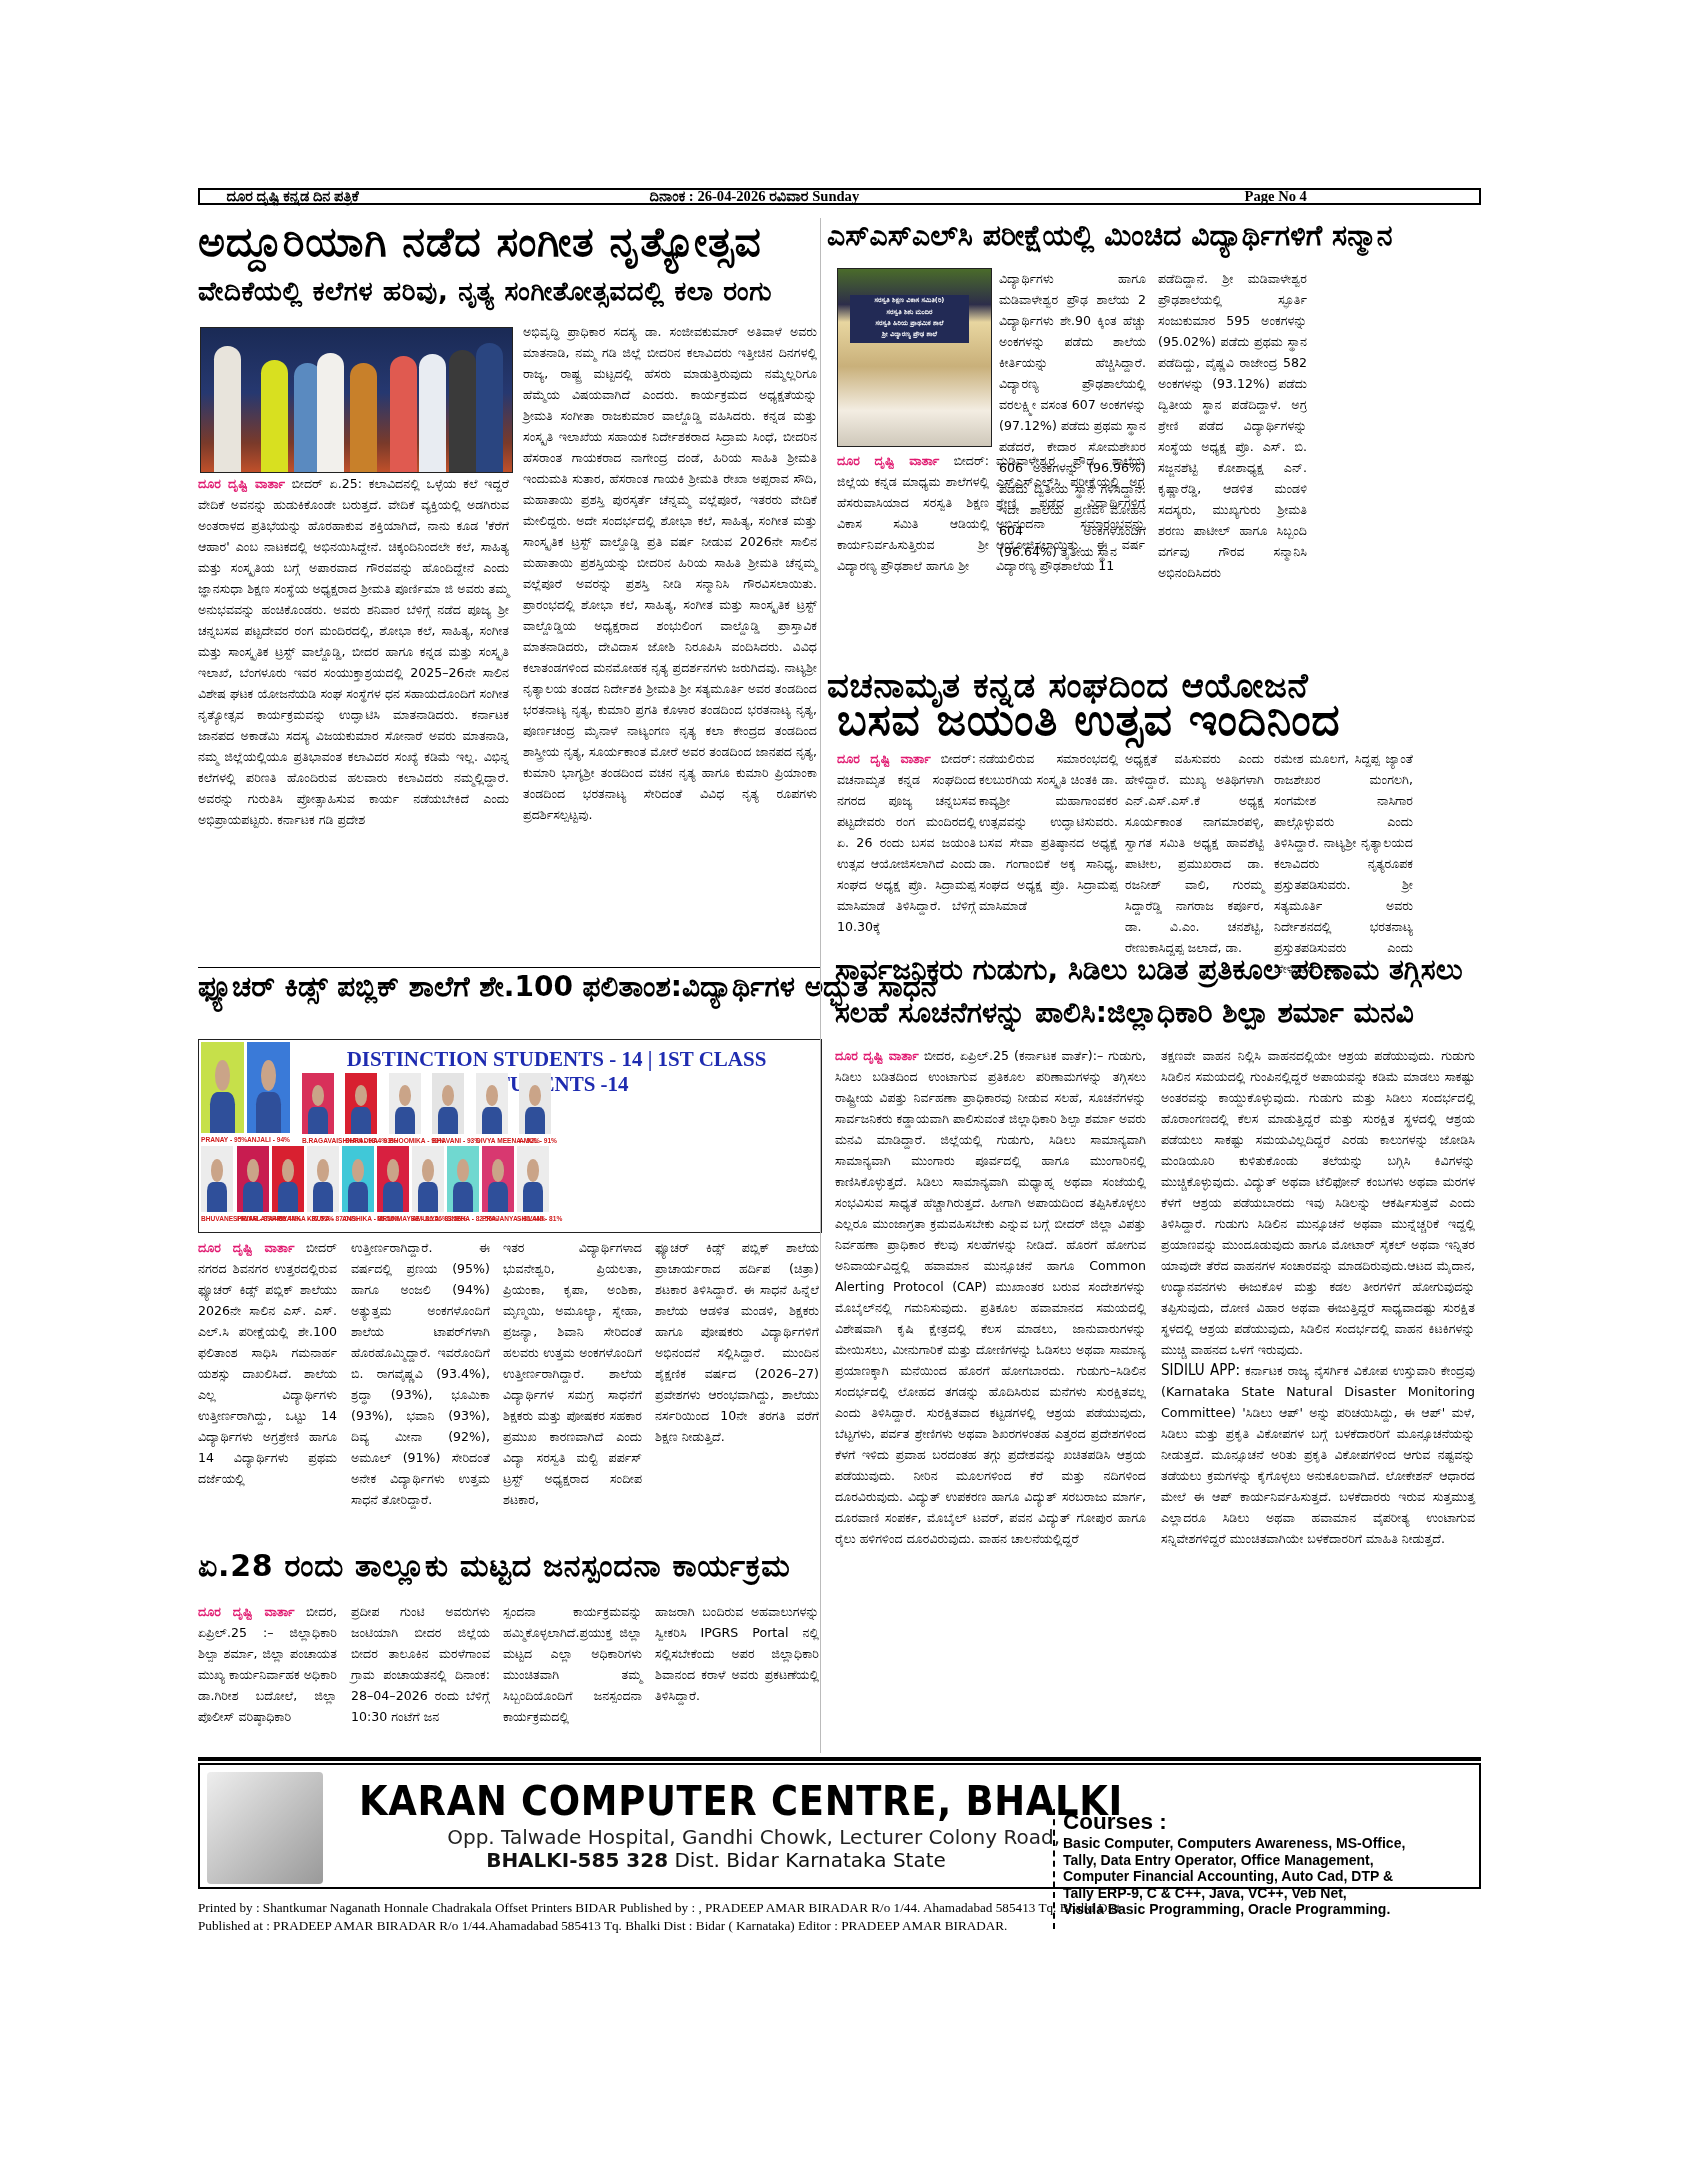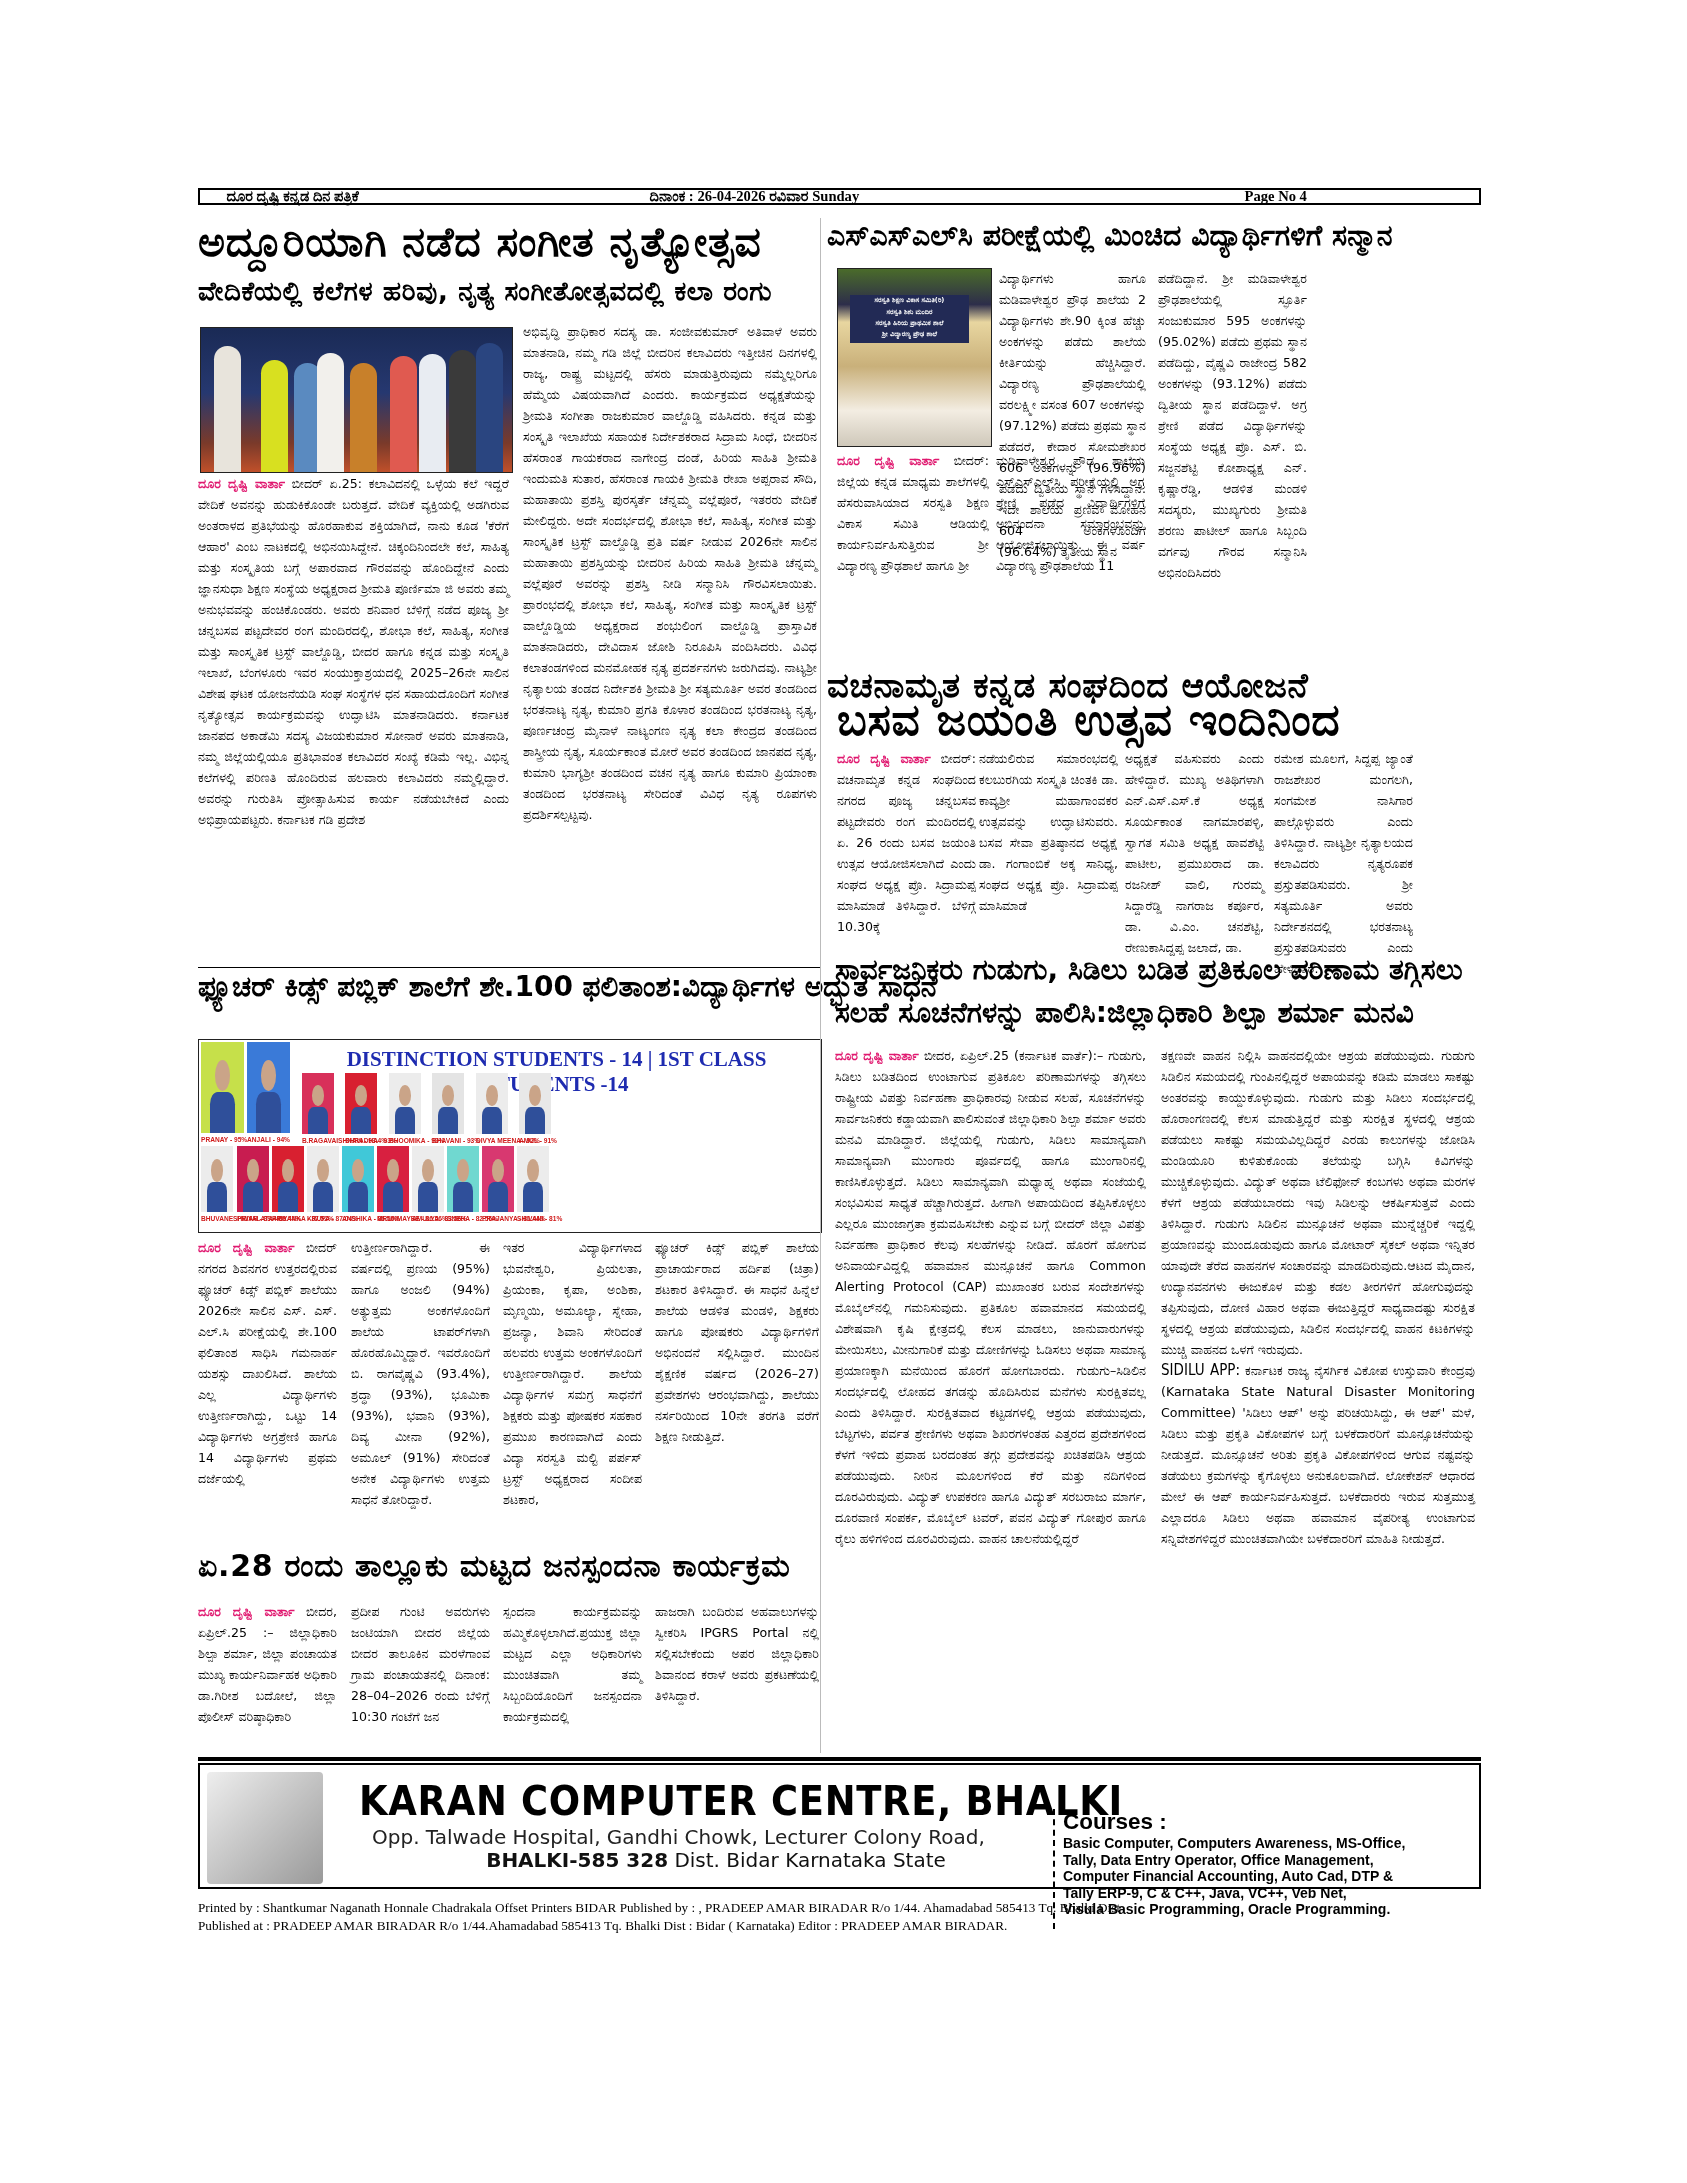--- a/index.html
+++ b/index.html
@@ -20,21 +20,21 @@
   .students{position:absolute;left:198px;top:1039px;width:622px;height:192px;border:1.3px solid #222;background:#fff;}
   .students .title{position:absolute;left:93px;top:6.6px;width:529px;text-align:center;color:#1e2bb0;font-family:"Liberation Serif",serif;font-weight:bold;font-size:21px;}
   .stu{position:absolute;}
   .stu .pic{width:100%;background:#d8d8d8;position:relative;overflow:hidden;}
   .stu .pic::after{content:"";position:absolute;left:20%;right:20%;bottom:0;height:45%;background:#2f4f9a;border-radius:30% 30% 0 0;}
   .stu .pic::before{content:"";position:absolute;left:32%;right:32%;top:20%;height:34%;background:#caa488;border-radius:50%;z-index:1;}
   .stu .name{font-family:"Liberation Sans",sans-serif;font-weight:bold;color:#d01a1a;font-size:6.6px;text-align:center;white-space:nowrap;margin-top:2.6px;}
   .ad{position:absolute;left:198px;top:1763px;width:1283px;height:126px;border:2.6px double #000;box-sizing:border-box;background:#fff;}
   .ad .comp{position:absolute;left:6.6px;top:6.6px;width:116px;height:112px;background:linear-gradient(135deg,#eee,#999);border-radius:4px;}
   .ad .brand{position:absolute;left:159px;top:12px;font-family:"DejaVu Sans Condensed","DejaVu Sans",sans-serif;font-weight:bold;font-size:41px;letter-spacing:0.7px;}
-  .ad .addr{position:absolute;left:172px;top:60px;width:688px;text-align:left;font-family:"DejaVu Sans",sans-serif;font-size:20px;color:#222;}
+  .ad .addr{position:absolute;left:172px;top:60px;width:688px;text-align:right;font-family:"DejaVu Sans",sans-serif;font-size:20px;color:#222;}
   .ad .addr2{position:absolute;left:172px;top:83px;width:688px;text-align:center;font-family:"DejaVu Sans",sans-serif;font-size:20px;color:#111;}
   .ad .contact{position:absolute;left:179px;top:101px;width:681px;text-align:center;font-family:"DejaVu Sans",sans-serif;font-weight:bold;font-size:24px;}
   .ad .courses{position:absolute;left:853px;top:0;height:120px;border-left:2px dashed #000;padding-left:8px;font-family:Liberation Sans, sans-serif;margin-top:44px;}
   .ad .courses .h{font-size:22.5px;font-weight:bold;}
   .ad .courses .l{font-size:14px;font-weight:bold;line-height:16.5px;}
   .imprint{position:absolute;left:198px;top:1899px;width:1283px;font-family:"Liberation Serif",serif;font-size:13.2px;line-height:18px;}
   .rule{position:absolute;background:#000;}
 </style>
 </head>
 <body>

